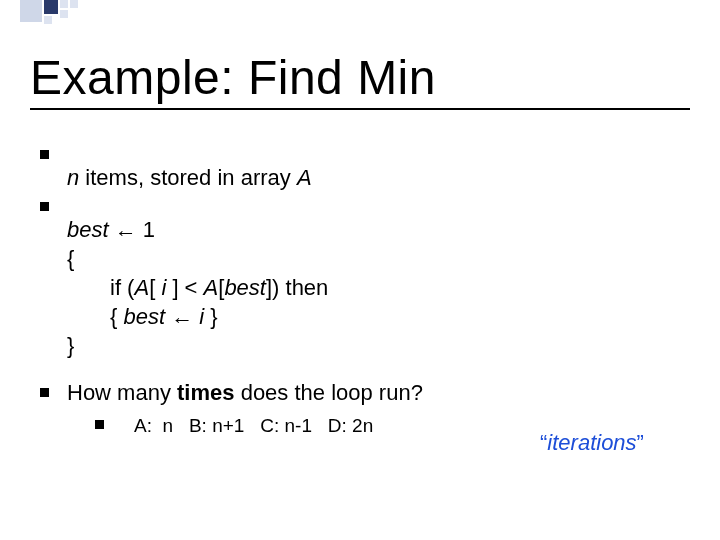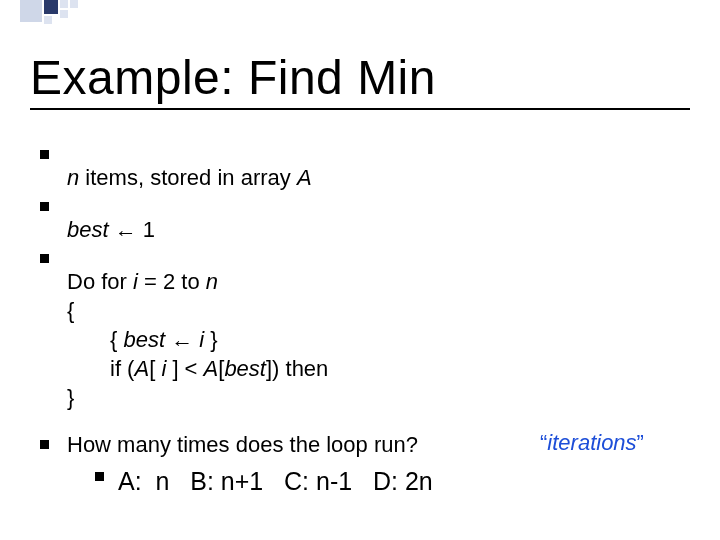--- a/index.html
+++ b/index.html
@@ -81,40 +81,41 @@
     background: #000;
     margin-top: 10px;
     margin-right: 18px;
     flex: 0 0 auto;
   }
   .sub {
     display: flex;
     align-items: flex-start;
     margin-top: 6px;
     margin-left: 28px;
-    font-size: 25px;
+    font-size: 19px;
+    gap: 16px;
   }
   .sub .mark {
     width: 9px;
     height: 9px;
     border: 1.5px solid #000;
     box-sizing: border-box;
     margin-top: 7px;
     margin-right: 14px;
     flex: 0 0 auto;
   }
   .iterations {
     position: absolute;
     font-size: 22px;
     color: #1d4ed8;
     font-style: italic;
   }
   .iterations::before { content: "\201C"; font-style: normal; }
   .iterations::after  { content: "\201D"; font-style: normal; }
-  .bold { font-weight: normal; }
+  .bold { font-weight: bold; }
 </style>
 </head>
 <body>
 
 <div class="deco">
   <div class="sq big"></div>
   <div class="sqcol">
     <div class="sq s1 dark"></div>
     <div class="sq s2"></div>
   </div>
@@ -138,35 +139,29 @@
   </div>
 
 
   <div class="b1">
     <div class="mark"></div>
     <div class="txt">
       <span class="it">best</span><span class="arrow"> ← 1</span>
     </div>
   </div>
 
-  <div class="b1">
-    <div class="mark"></div>
-    <div class="txt">
-      <span>Do for </span><span class="it">i</span><span> = 2 to </span><span class="it">n</span>
-    </div>
-  </div>
 
   <div class="indent">{</div>
 
   <div class="indent2">
-    <span>{ </span><span class="it">best</span><span class="arrow"> ← </span><span class="it">i</span><span> }</span>
+    <span>if (</span><span class="it">A</span><span>[ </span><span class="it">i</span><span> ] &lt; </span><span class="it">A</span><span>[</span><span class="it">best</span><span>]) then</span>
   </div>
 
   <div class="indent2">
-    <span>if (</span><span class="it">A</span><span>[ </span><span class="it">i</span><span> ] &lt; </span><span class="it">A</span><span>[</span><span class="it">best</span><span>]) then</span>
+    <span>{ </span><span class="it">best</span><span class="arrow"> ← </span><span class="it">i</span><span> }</span>
   </div>
 
   <div class="indent">}</div>
 
   <div class="b2">
     <div class="mark"></div>
     <div class="txt">
       <span>How many </span><span class="bold">times</span><span> does the loop run?</span>
       <div class="sub">
         <div class="mark"></div>

